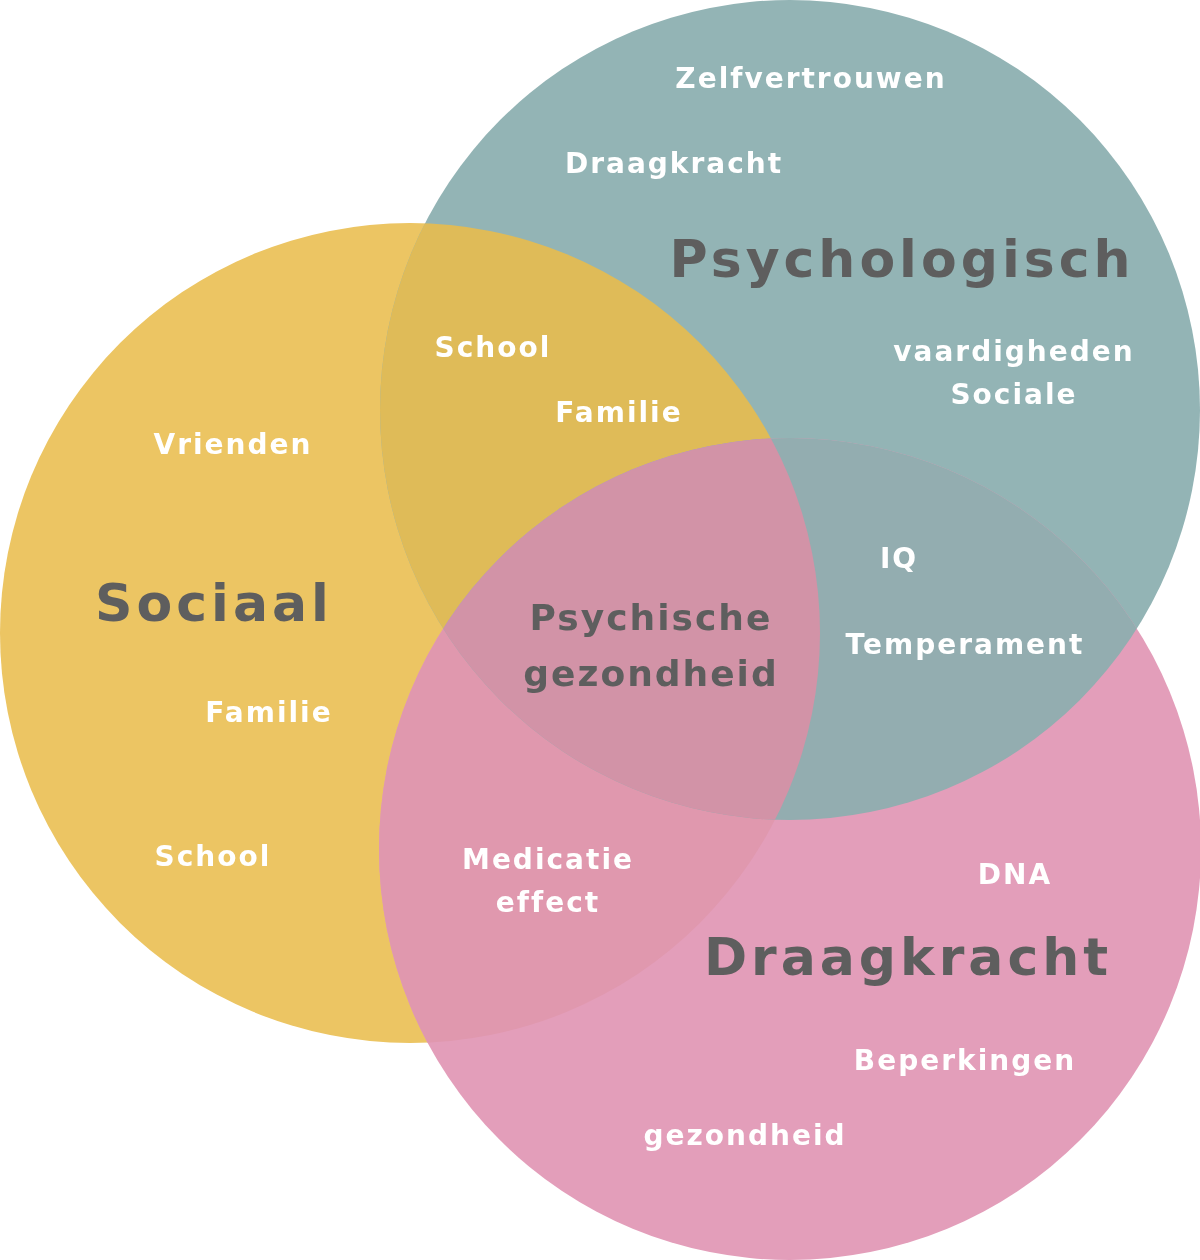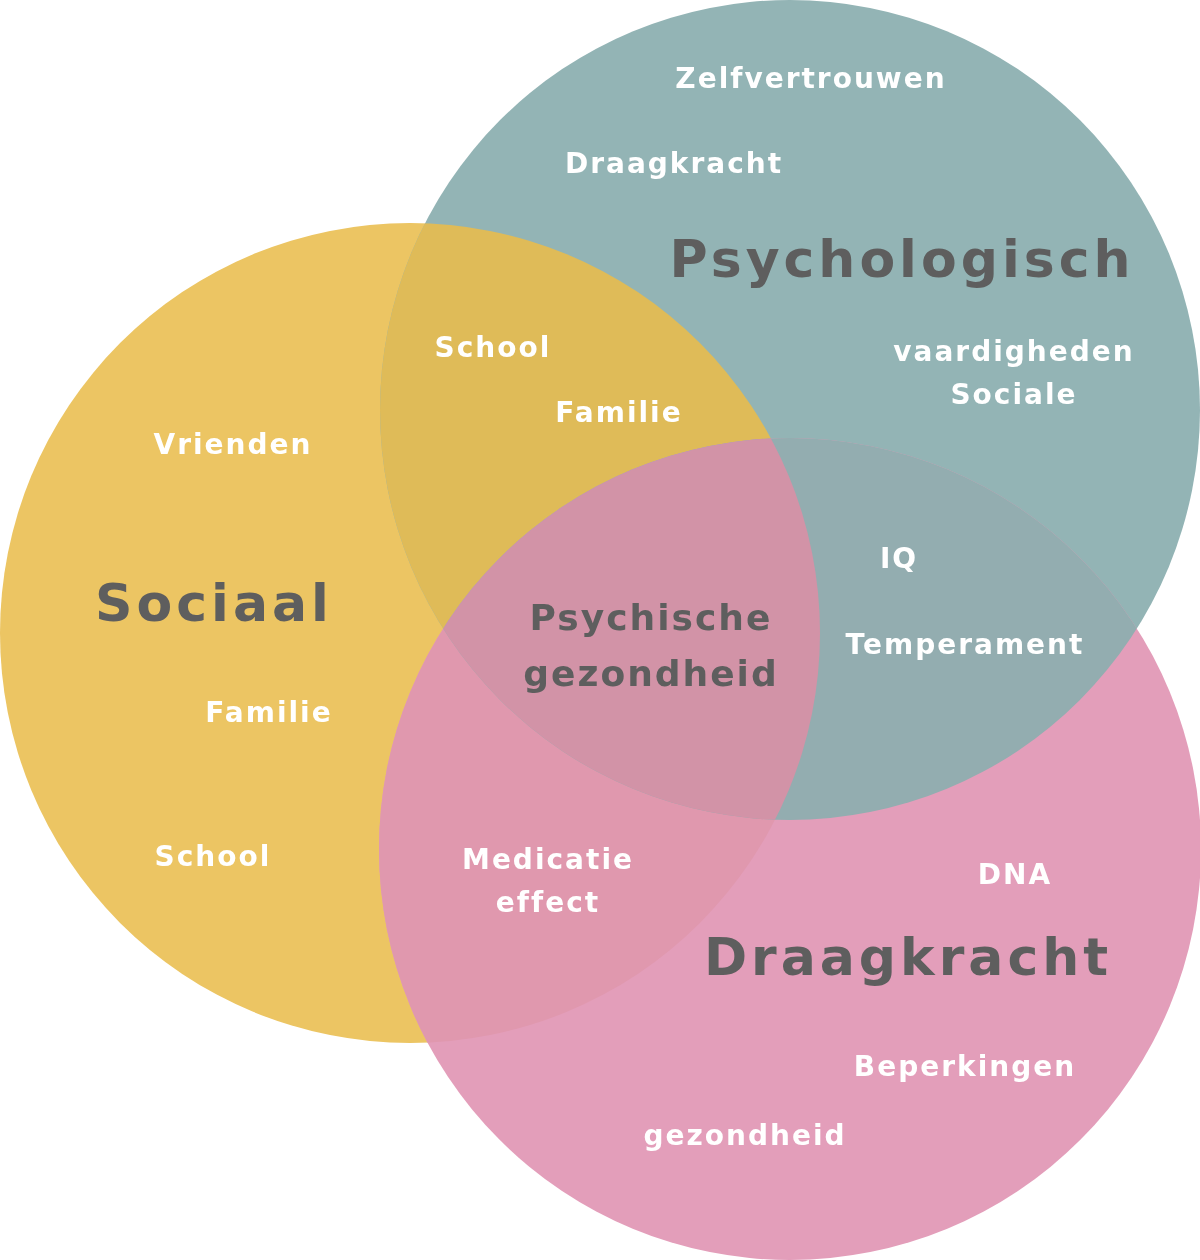--- a/index.html
+++ b/index.html
@@ -67,16 +67,16 @@
 <div class="lbl small" style="left:899px; top:542px;">IQ</div>
 <div class="lbl small" style="left:965px; top:628px;">Temperament</div>
 
 <div class="lbl small two" style="left:548px; top:838px;">
   <div>Medicatie</div>
   <div>effect</div>
 </div>
 
 <div class="lbl small" style="left:1015px; top:858px;">DNA</div>
 <div class="lbl big" style="left:908px; top:926px;">Draagkracht</div>
-<div class="lbl small" style="left:965px; top:1044px;margin-top:6px;">Beperkingen</div>
+<div class="lbl small" style="left:965px; top:1044px;">Beperkingen</div>
 <div class="lbl small two" style="left:745px; top:1114px;">
   <div>gezondheid</div>
 </div>
 
 </body></html>

